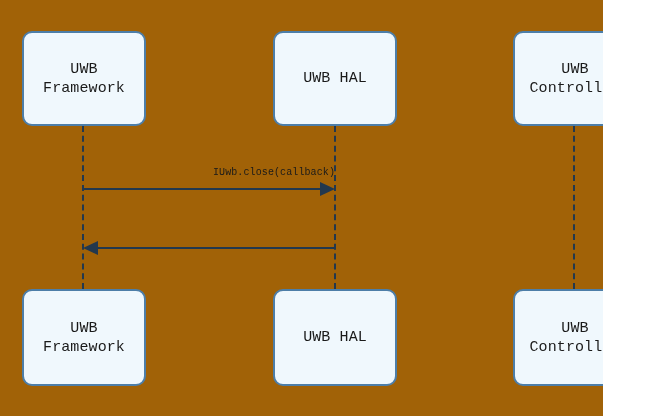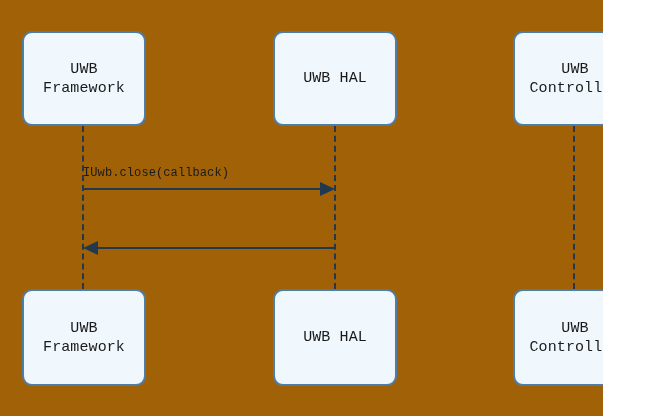--- a/index.html
+++ b/index.html
@@ -57,25 +57,25 @@
     border-bottom: 7px solid transparent;
     border-left: 15px solid #22384e;
   }
   .arrow-head.left {
     border-top: 7px solid transparent;
     border-bottom: 7px solid transparent;
     border-right: 15px solid #22384e;
   }
   .msg-label {
     position: absolute;
-    font-size: 12px;
+    font-size: 10px;
     line-height: 18px;
     color: #1a1a1a;
     white-space: nowrap;
-    text-align: left;
+    text-align: right;
     z-index: 5;
     letter-spacing: 0.1px;
   }
 </style>
 </head>
 <body>
 
 <div id="canvas">
 
   <div class="lifeline" style="left:82px; top:126px; height:163px;"></div>

